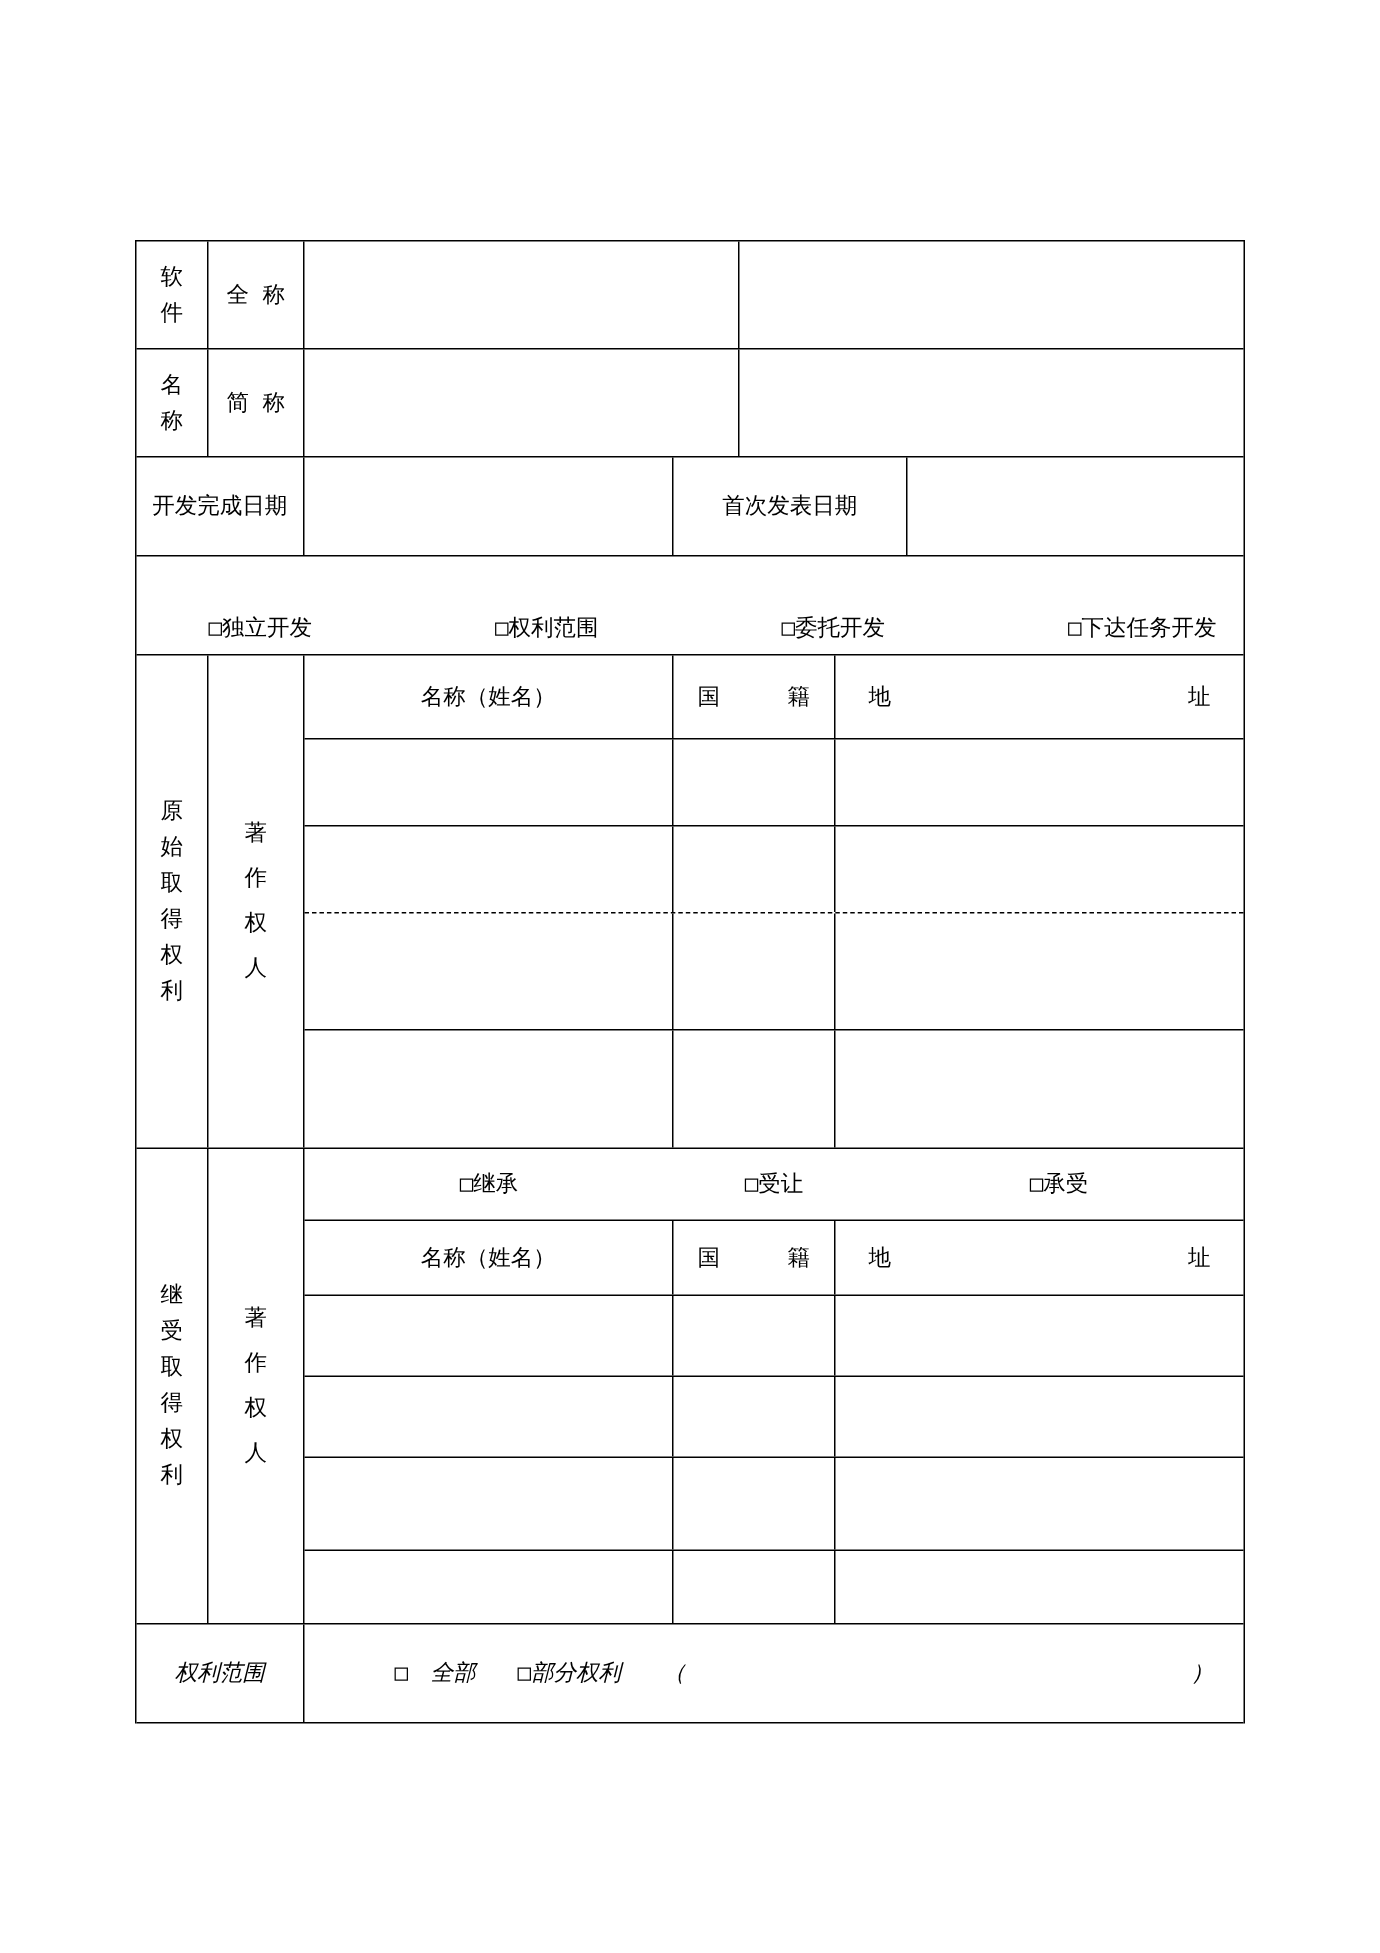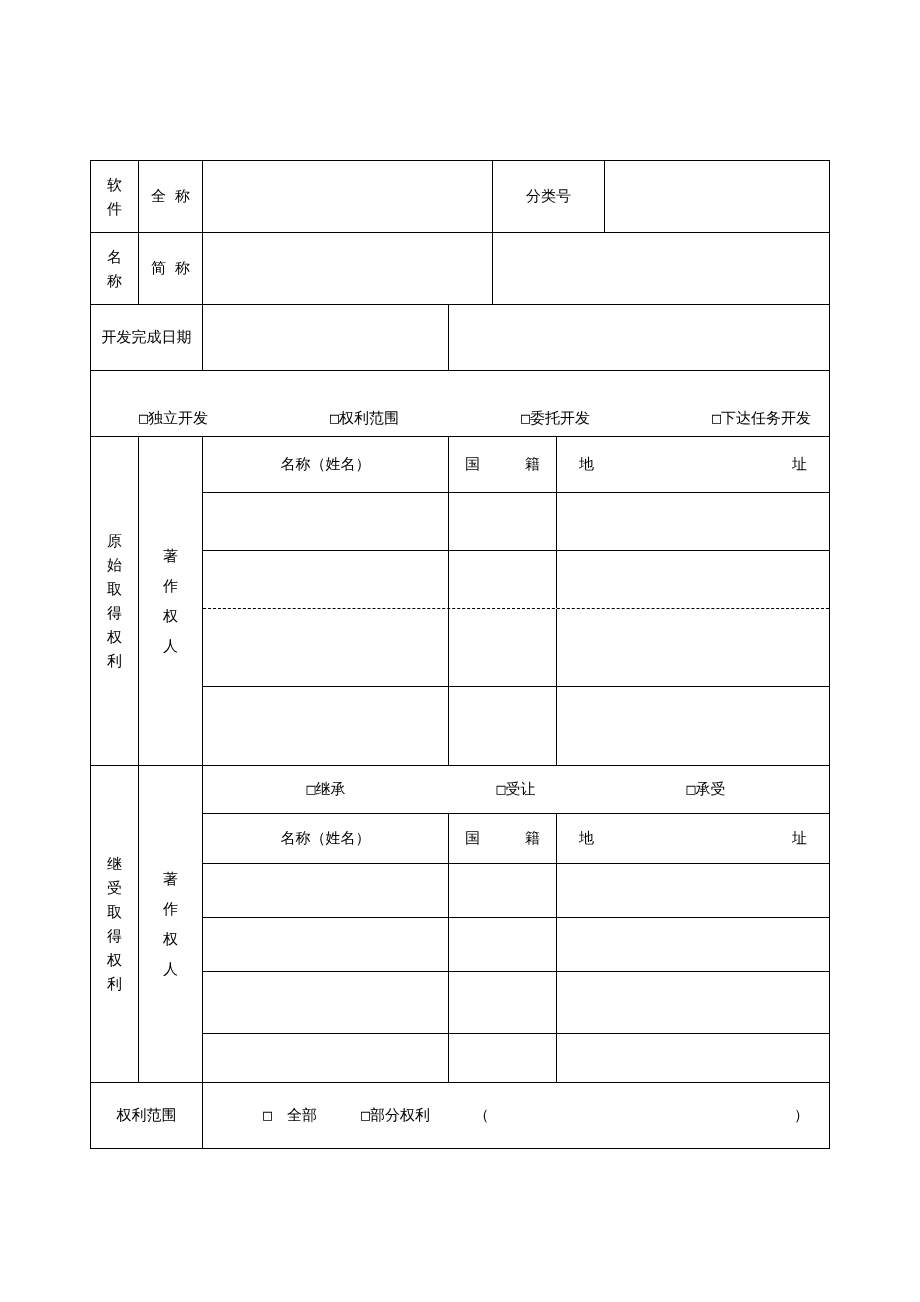--- a/index.html
+++ b/index.html
@@ -60,21 +60,20 @@
             <span>件</span>
           </div>
       </div>
       <div class="cell" style="width:64px;">
           <span style="display: flex; width: 100%; justify-content: space-between; padding: 0px 8px;">
             <span>全</span>
             <span>称</span>
           </span>
         </div>
       <div class="cell" style="width:290px;"></div>
-      <div class="cell" style="width:112px;">分类号</div>
       <div class="cell" style="flex:1;"></div>
     </div>
 
     <div class="row" style="height:72px;">
       <div class="cell" style="width:48px;">
         <div class="vtext">
             <span>名</span>
             <span>称</span>
           </div>
       </div>
@@ -84,20 +83,21 @@
             <span>称</span>
           </span>
         </div>
       <div class="cell" style="width:290px;"></div>
       <div class="cell" style="flex:1;"></div>
     </div>
 
     <div class="row" style="height:66px;">
       <div class="cell" style="width:112px;font-family:Liberation Mono, monospace;">开发完成日期</div>
       <div class="cell" style="width:246px;"></div>
+      <div class="cell" style="width:156px;">首次发表日期</div>
       <div class="cell" style="flex:1;"></div>
     </div>
 
     <div class="row" style="height:66px;">
       <div class="cell" style="width:100%; justify-content:center; padding:0 18px 0 48px;">
         <div style="display:flex; width:100%; justify-content:space-between; align-items:flex-end; height:100%; padding-bottom:8px;">
           <span class="cb">□独立开发</span>
           <span class="cb">□权利范围</span>
           <span class="cb">□委托开发</span>
           <span class="cb">□下达任务开发</span>
@@ -227,24 +227,24 @@
           <div class="cell" style="flex:1;"></div>
         </div>
         <div class="row" style="height:48px; border-bottom:none;">
           <div class="cell" style="width:246px;"></div>
           <div class="cell" style="width:108px;"></div>
           <div class="cell" style="flex:1;"></div>
         </div>
       </div>
     </div>
 
-    <div class="row" style="height:66px;">
+    <div class="row" style="height:66px;font-style:italic;">
       <div class="cell" style="width:112px;">权利范围</div>
       <div class="cell" style="flex:1; justify-content:flex-start; padding:0 20px;">
-        <div style="display:flex; width:100%; align-items:flex-end; gap:44px;">
+        <div style="display:flex; width:100%; align-items:flex-end; gap:28px;">
           <span class="cb" style="margin-left:40px;">□　全部</span>
           <span class="cb">□部分权利</span>
           <span>（</span>
           <span style="flex:1;"></span>
           <span>）</span>
         </div>
       </div>
     </div>
 
   </div>

